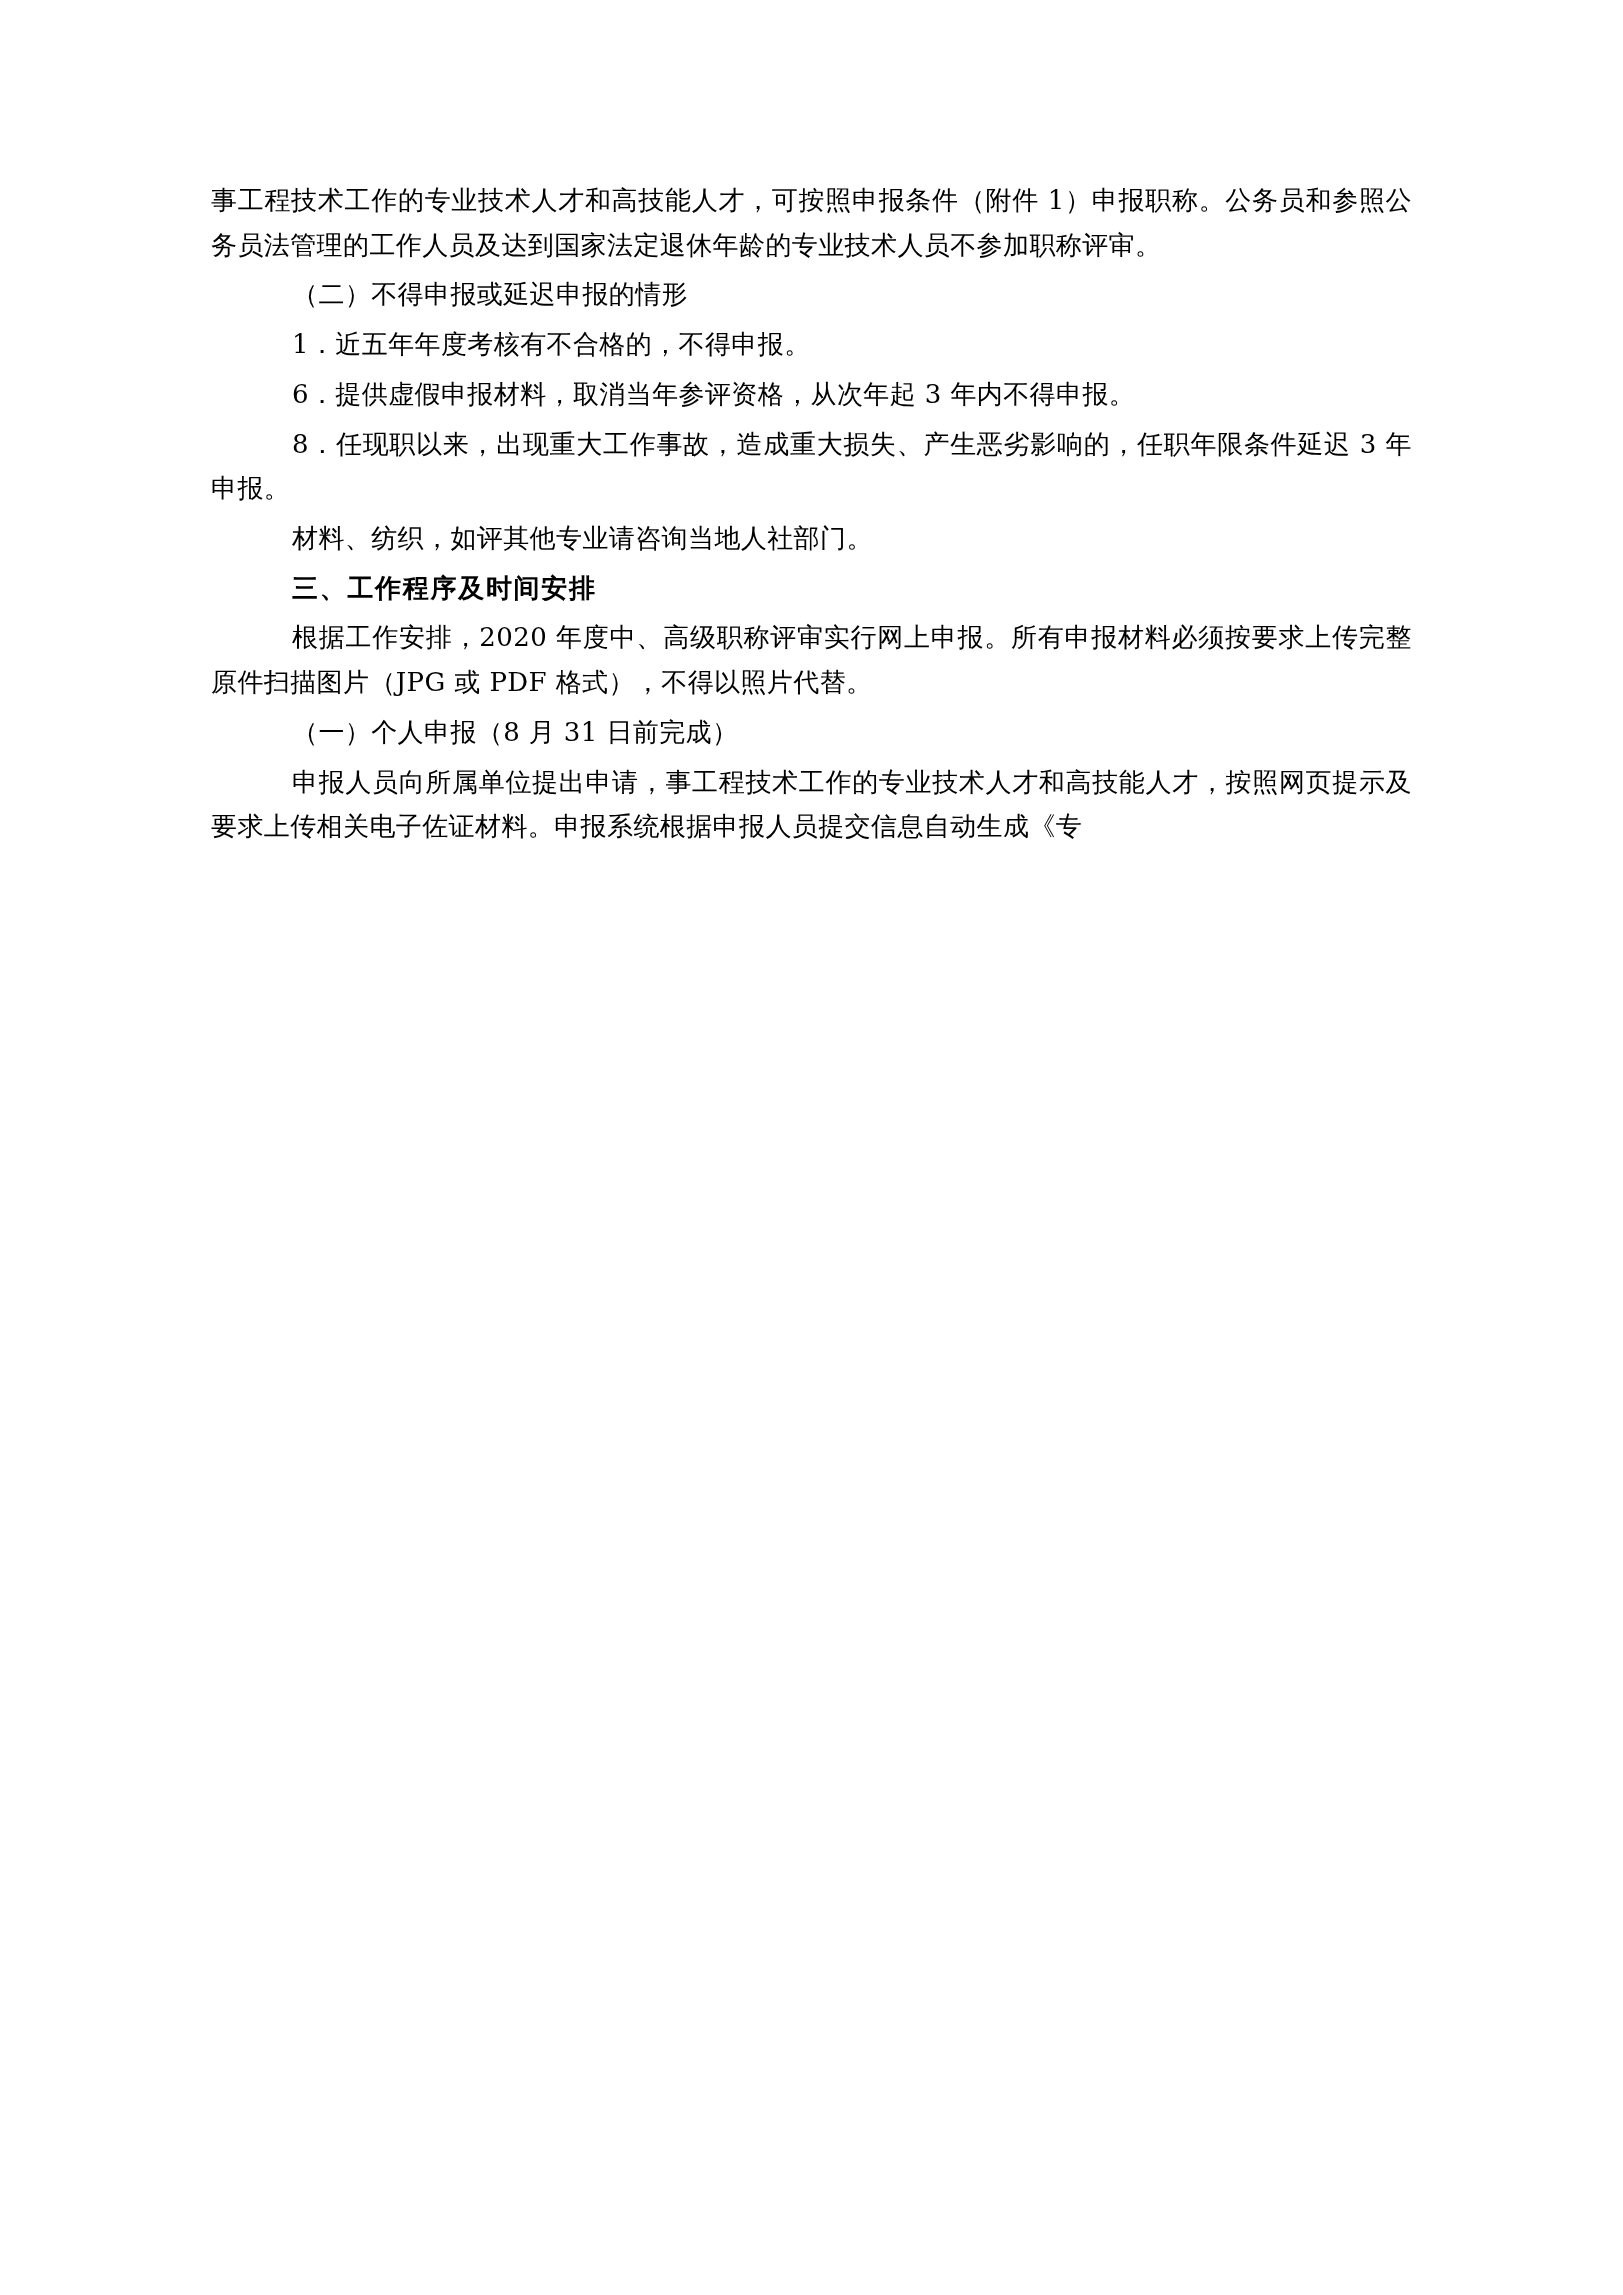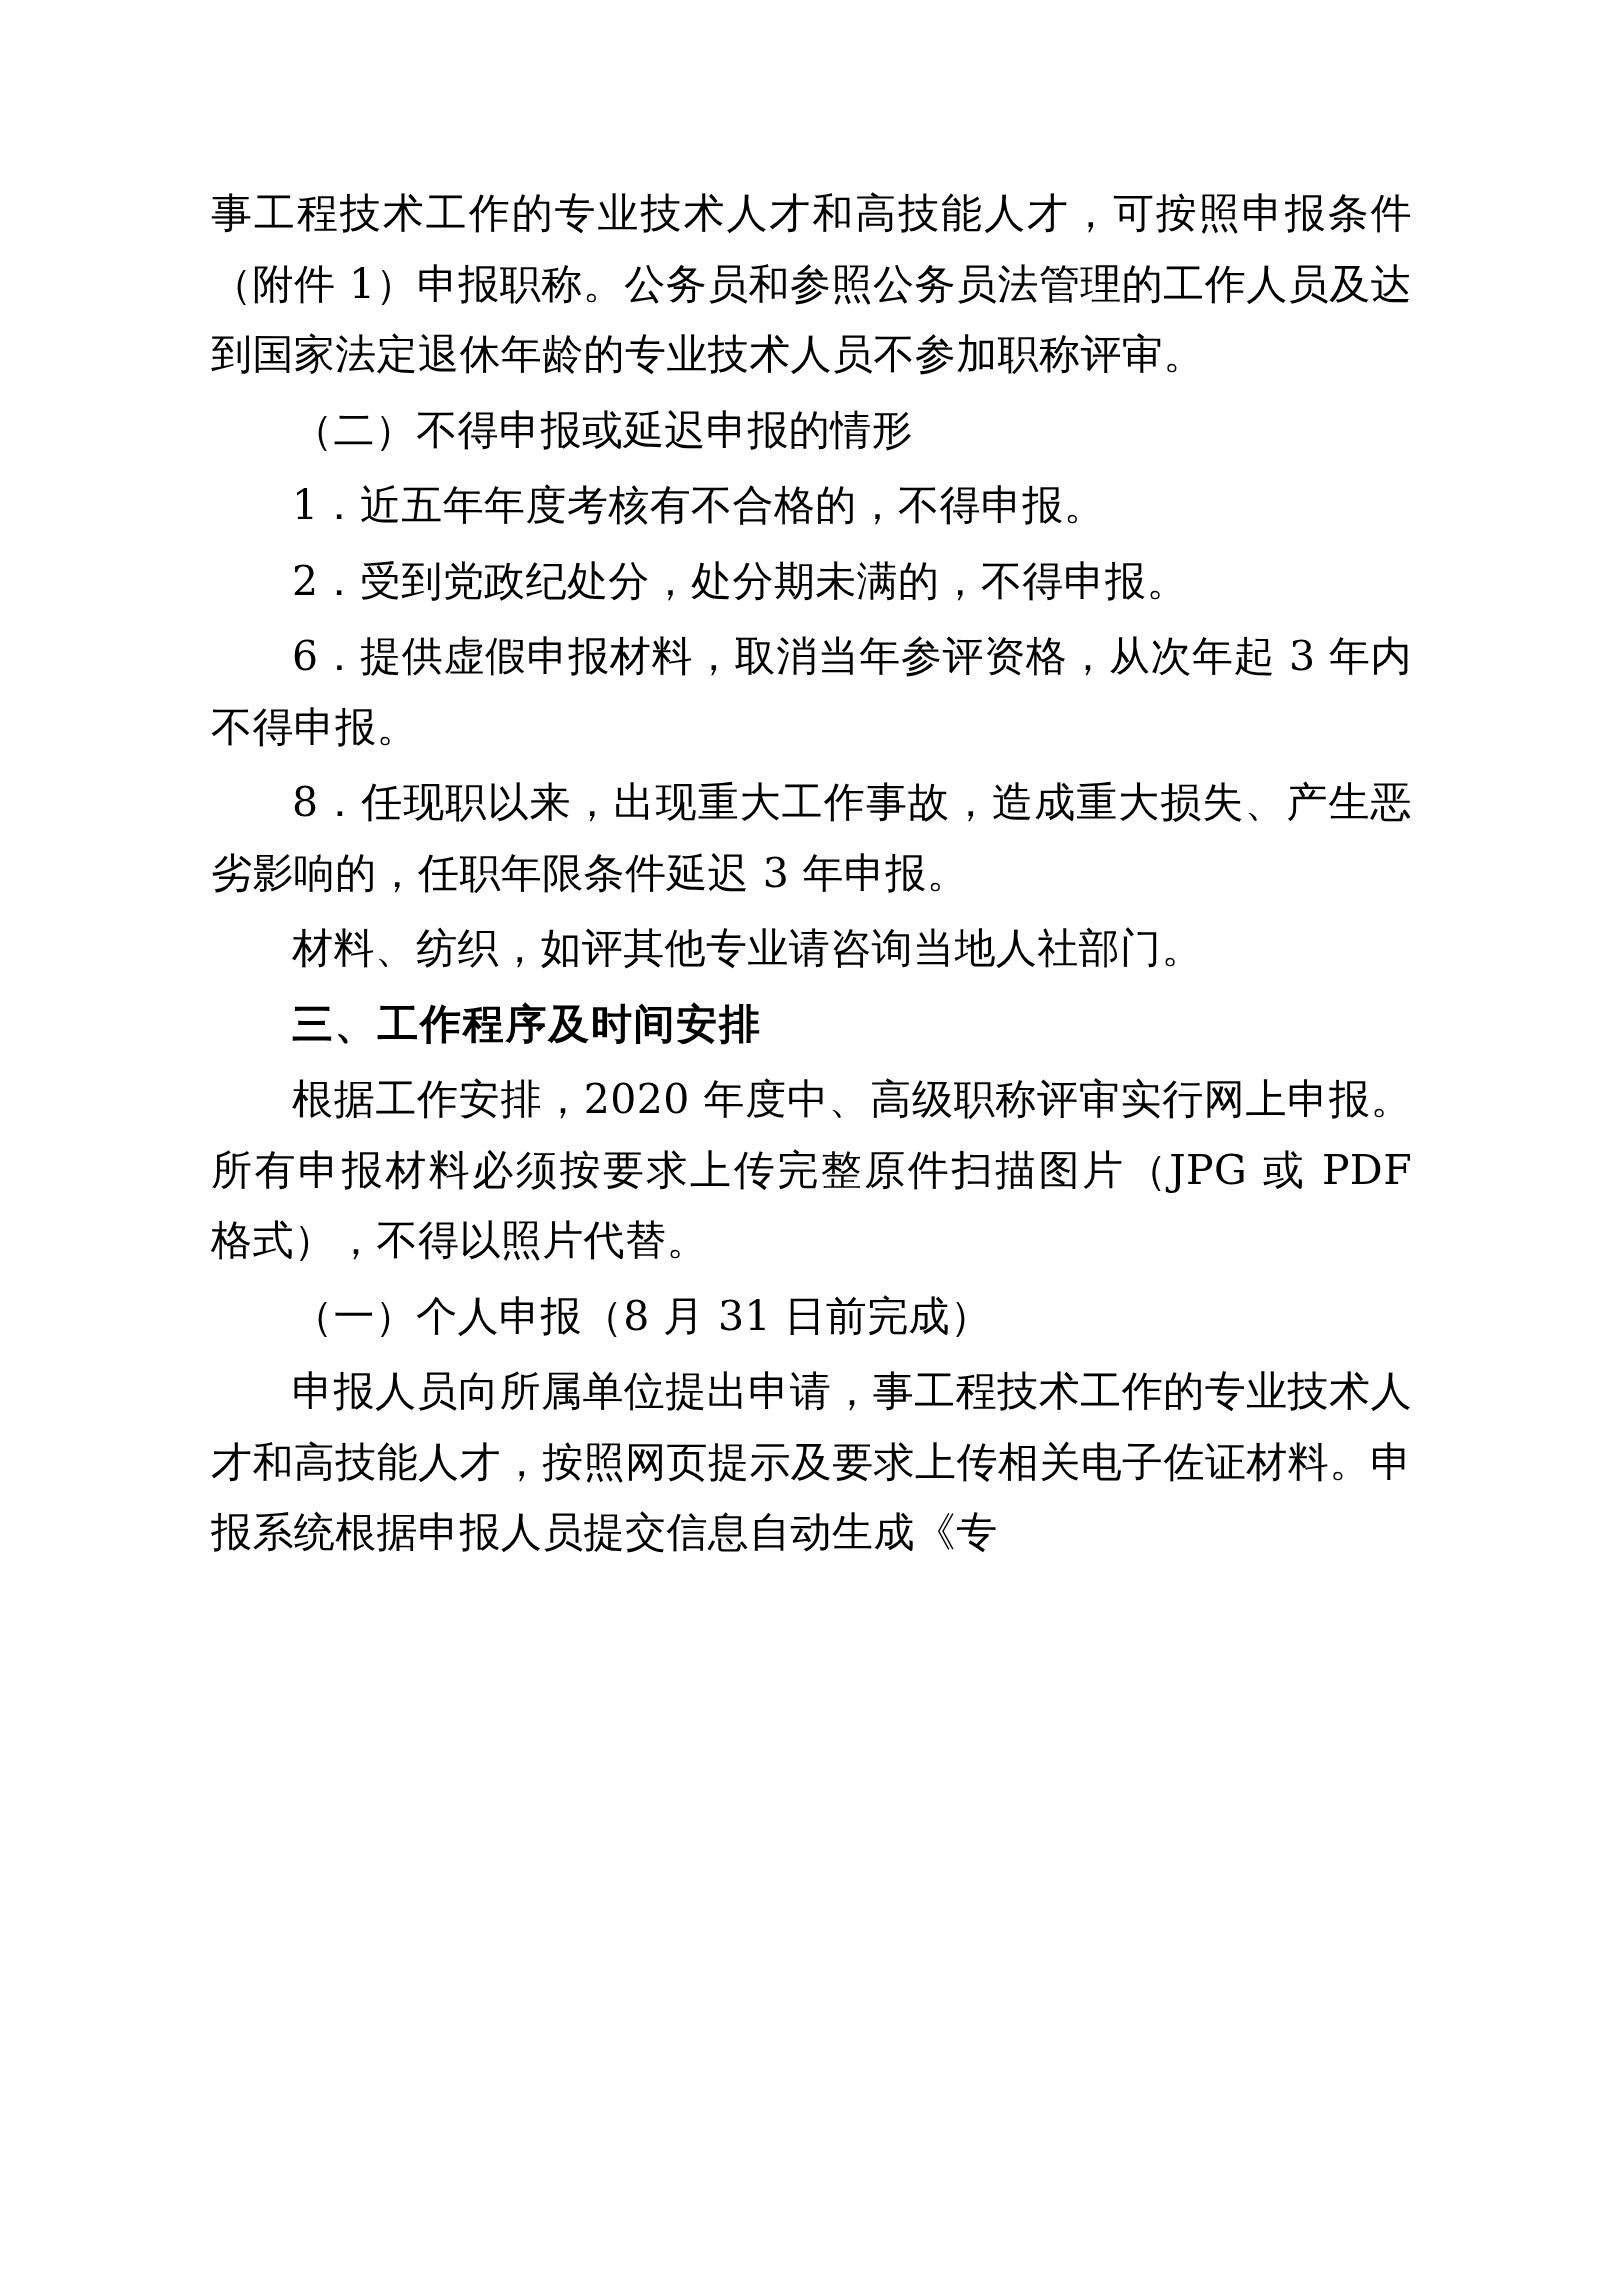--- a/index.html
+++ b/index.html
@@ -14,21 +14,21 @@
     color: #000000;
   }
   .page {
     width: 1623px;
     height: 2295px;
     box-sizing: border-box;
     padding: 178px 211px 127px 211px;
     position: relative;
   }
   .doc-body {
-    font-size: 41px;
+    font-size: 26px;
     line-height: 1.72;
     letter-spacing: 0.4px;
     text-align: justify;
   }
   p {
     margin: 0 0 5px 0;
   }
   .indent {
     text-indent: 81px;
   }
@@ -45,21 +45,20 @@
   }
 </style>
 </head>
 <body>
 
 <div class="page">
   <div class="doc-body">
     <p class="noindent">事工程技术工作的专业技术人才和高技能人才，可按照申报条件（附件 1）申报职称。公务员和参照公务员法管理的工作人员及达到国家法定退休年龄的专业技术人员不参加职称评审。</p>
     <p class="indent">（二）不得申报或延迟申报的情形</p>
     <p class="indent">1．近五年年度考核有不合格的，不得申报。</p>
-    <p class="indent">2．受到党政纪处分，处分期未满的，不得申报。</p>
     <p class="indent">6．提供虚假申报材料，取消当年参评资格，从次年起 3 年内不得申报。</p>
     <p class="indent">8．任现职以来，出现重大工作事故，造成重大损失、产生恶劣影响的，任职年限条件延迟 3 年申报。</p>
     <p class="indent">材料、纺织，如评其他专业请咨询当地人社部门。</p>
     <p class="heading">三、工作程序及时间安排</p>
     <p class="indent">根据工作安排，2020 年度中、高级职称评审实行网上申报。所有申报材料必须按要求上传完整原件扫描图片（JPG 或 PDF 格式），不得以照片代替。</p>
     <p class="indent">（一）个人申报（8 月 31 日前完成）</p>
     <p class="indent">申报人员向所属单位提出申请，事工程技术工作的专业技术人才和高技能人才，按照网页提示及要求上传相关电子佐证材料。申报系统根据申报人员提交信息自动生成《专</p>
   </div>
 </div>
 

